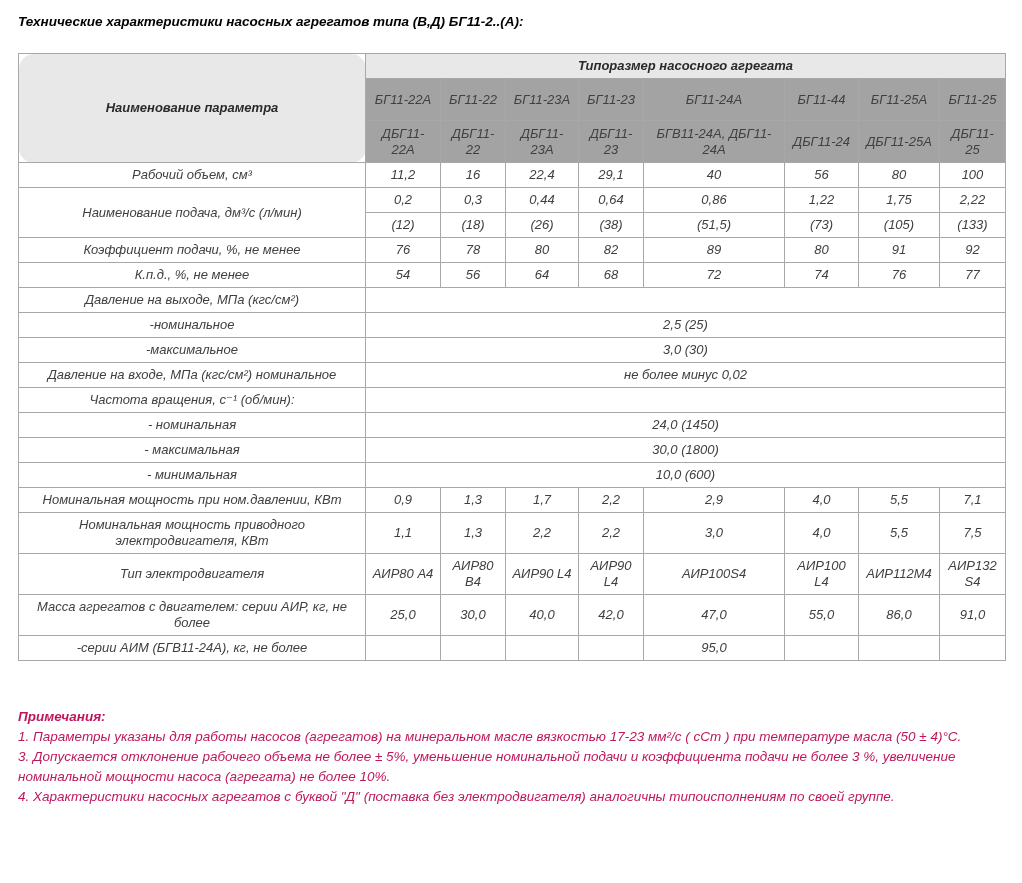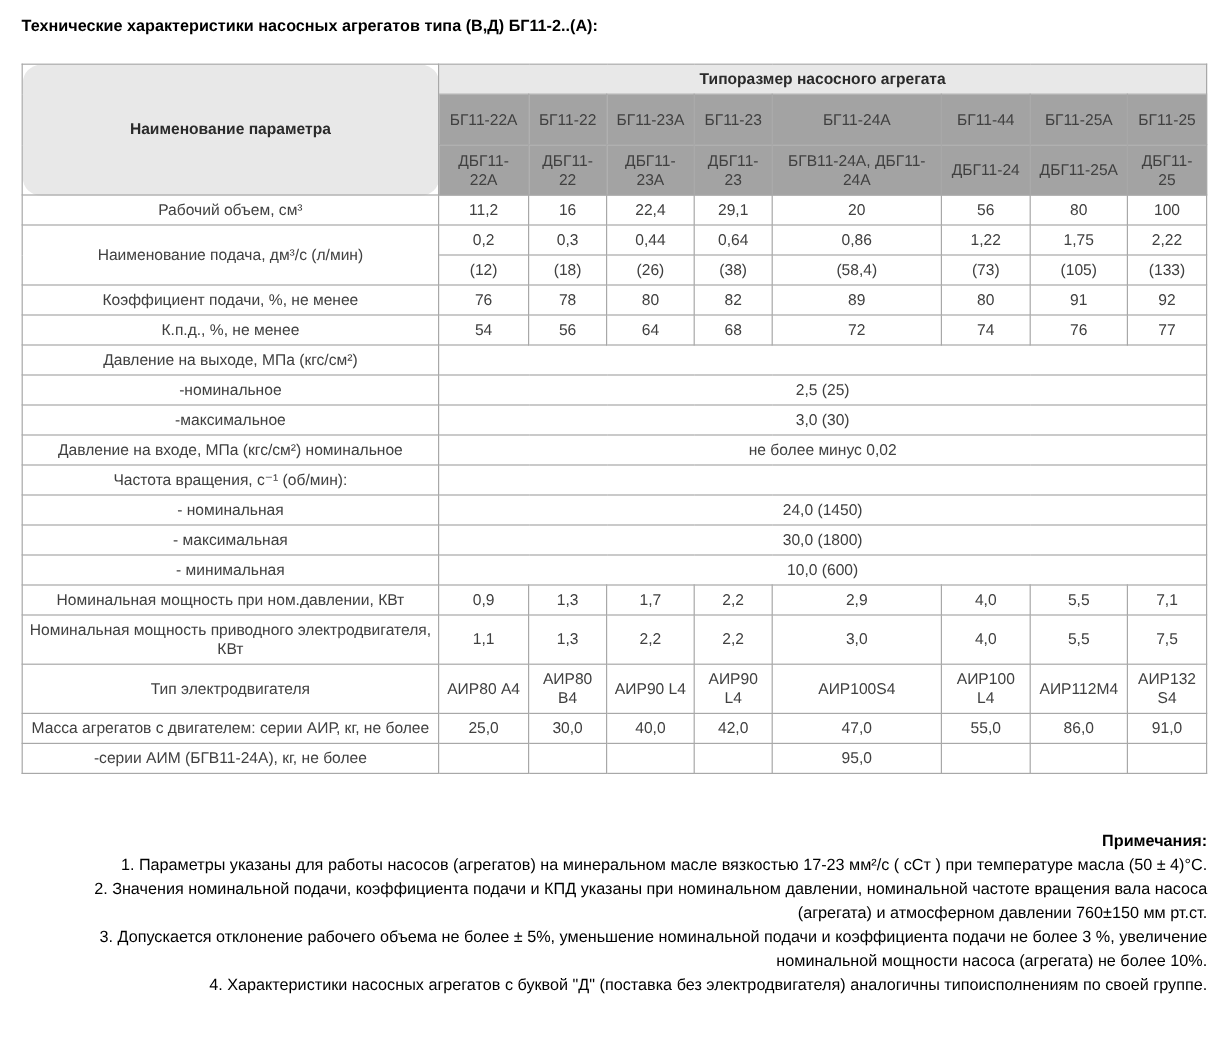--- a/index.html
+++ b/index.html
@@ -2,21 +2,21 @@
 <html><head>
 <meta charset="utf-8">
 <style>
   * { box-sizing: border-box; }
   html, body { margin: 0; padding: 0; background: #ffffff; }
   body {
     font-family: "Liberation Sans", "DejaVu Sans", sans-serif;
     color: #404040;
     width: 1022px;
   }
-  .page { width: 908px; padding: 0; }
+  .page { width: 908px; padding: 0; font-style: italic; }
   .page-title {
     font-size: 13.5px;
     font-weight: bold;
     color: #000000;
     margin: 14px 0 0 18px;
     line-height: 15px;
   }
   table.spec-table {
     border-collapse: collapse;
     table-layout: fixed;
@@ -53,24 +53,23 @@
     color: #404040;
     height: 42px;
     padding: 4px 7px;
   }
   td.row-label { height: 17px; padding: 4px 10px; }
   td.value-cell { height: 17px; }
   .notes {
     margin: 46px 18px 0 18px;
     width: 988px;
     font-size: 13.5px;
-    color: #000000;
+    color: #be185d;
     line-height: 20px;
     padding-bottom: 8px;
-    text-align: right;
   }
   .notes p { margin: 0; }
   .notes .notes-h { font-weight: bold; }
 </style>
 </head>
 <body>
 
 <div class="page">
   <p class="page-title">Технические характеристики насосных агрегатов типа (В,Д) БГ11-2..(А):</p>
 
@@ -112,42 +111,42 @@
         <th class="sub-h">ДБГ11-25</th>
       </tr>
     </thead>
     <tbody id="tbody">
         <tr>
           <td class="row-label">Рабочий объем, см³</td>
           <td class="value-cell">11,2</td>
           <td class="value-cell">16</td>
           <td class="value-cell">22,4</td>
           <td class="value-cell">29,1</td>
-          <td class="value-cell">20</td>
+          <td class="value-cell">40</td>
           <td class="value-cell">56</td>
           <td class="value-cell">80</td>
           <td class="value-cell">100</td>
         </tr>
         <tr>
           <td class="row-label" rowspan="2">Наименование подача, дм³/с (л/мин)</td>
           <td class="value-cell">0,2</td>
           <td class="value-cell">0,3</td>
           <td class="value-cell">0,44</td>
           <td class="value-cell">0,64</td>
           <td class="value-cell">0,86</td>
           <td class="value-cell">1,22</td>
           <td class="value-cell">1,75</td>
           <td class="value-cell">2,22</td>
         </tr>
         <tr>
           <td class="value-cell">(12)</td>
           <td class="value-cell">(18)</td>
           <td class="value-cell">(26)</td>
           <td class="value-cell">(38)</td>
-          <td class="value-cell">(58,4)</td>
+          <td class="value-cell">(51,5)</td>
           <td class="value-cell">(73)</td>
           <td class="value-cell">(105)</td>
           <td class="value-cell">(133)</td>
         </tr>
         <tr>
           <td class="row-label">Коэффициент подачи, %, не менее</td>
           <td class="value-cell">76</td>
           <td class="value-cell">78</td>
           <td class="value-cell">80</td>
           <td class="value-cell">82</td>
@@ -253,17 +252,16 @@
           <td class="value-cell"></td>
           <td class="value-cell"></td>
           <td class="value-cell"></td>
         </tr>
       </tbody>
   </table>
 
   <div class="notes">
     <p class="notes-h">Примечания:</p>
     <p>1. Параметры указаны для работы насосов (агрегатов) на минеральном масле вязкостью 17-23 мм²/с ( сСт ) при температуре масла (50 ± 4)°С.</p>
-    <p>2. Значения номинальной подачи, коэффициента подачи и КПД указаны при номинальном давлении, номинальной частоте вращения вала насоса (агрегата) и атмосферном давлении 760±150 мм рт.ст.</p>
     <p>3. Допускается отклонение рабочего объема не более ± 5%, уменьшение номинальной подачи и коэффициента подачи не более 3 %, увеличение номинальной мощности насоса (агрегата) не более 10%.</p>
     <p>4. Характеристики насосных агрегатов с буквой "Д" (поставка без электродвигателя) аналогичны типоисполнениям по своей группе.</p>
   </div>
 </div>
 
 </body></html>

